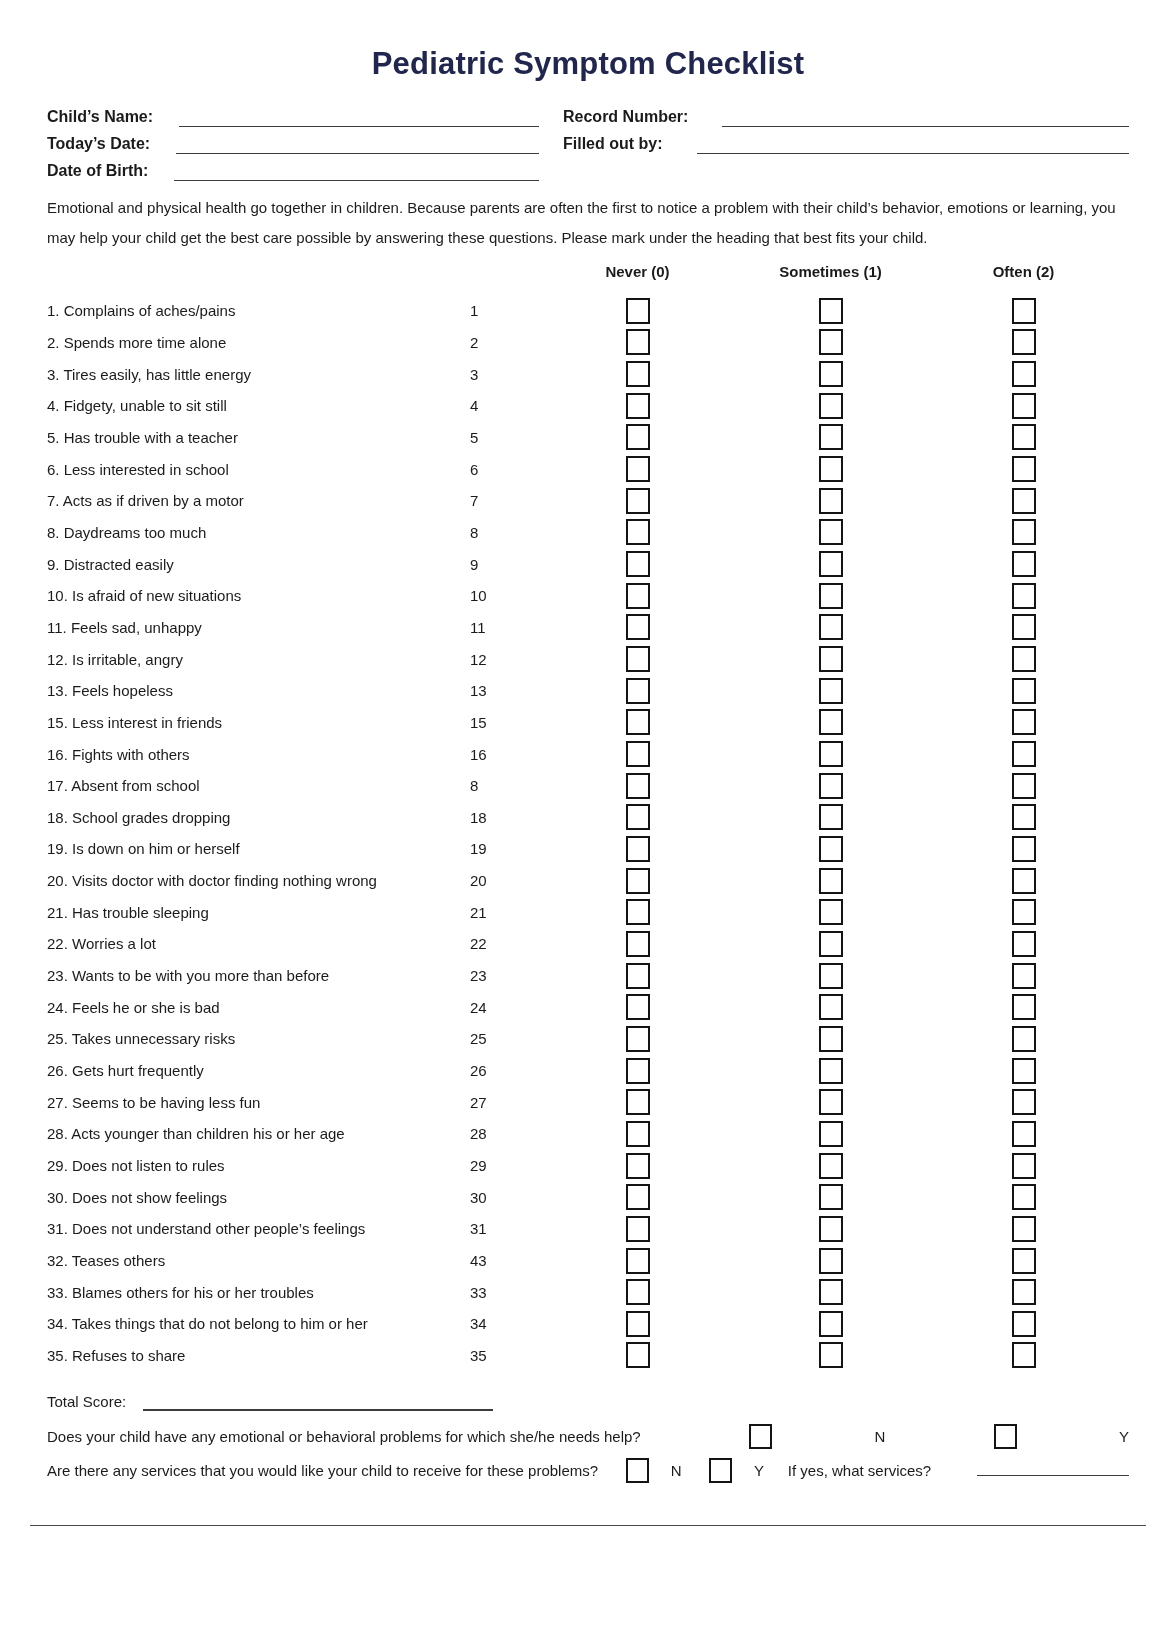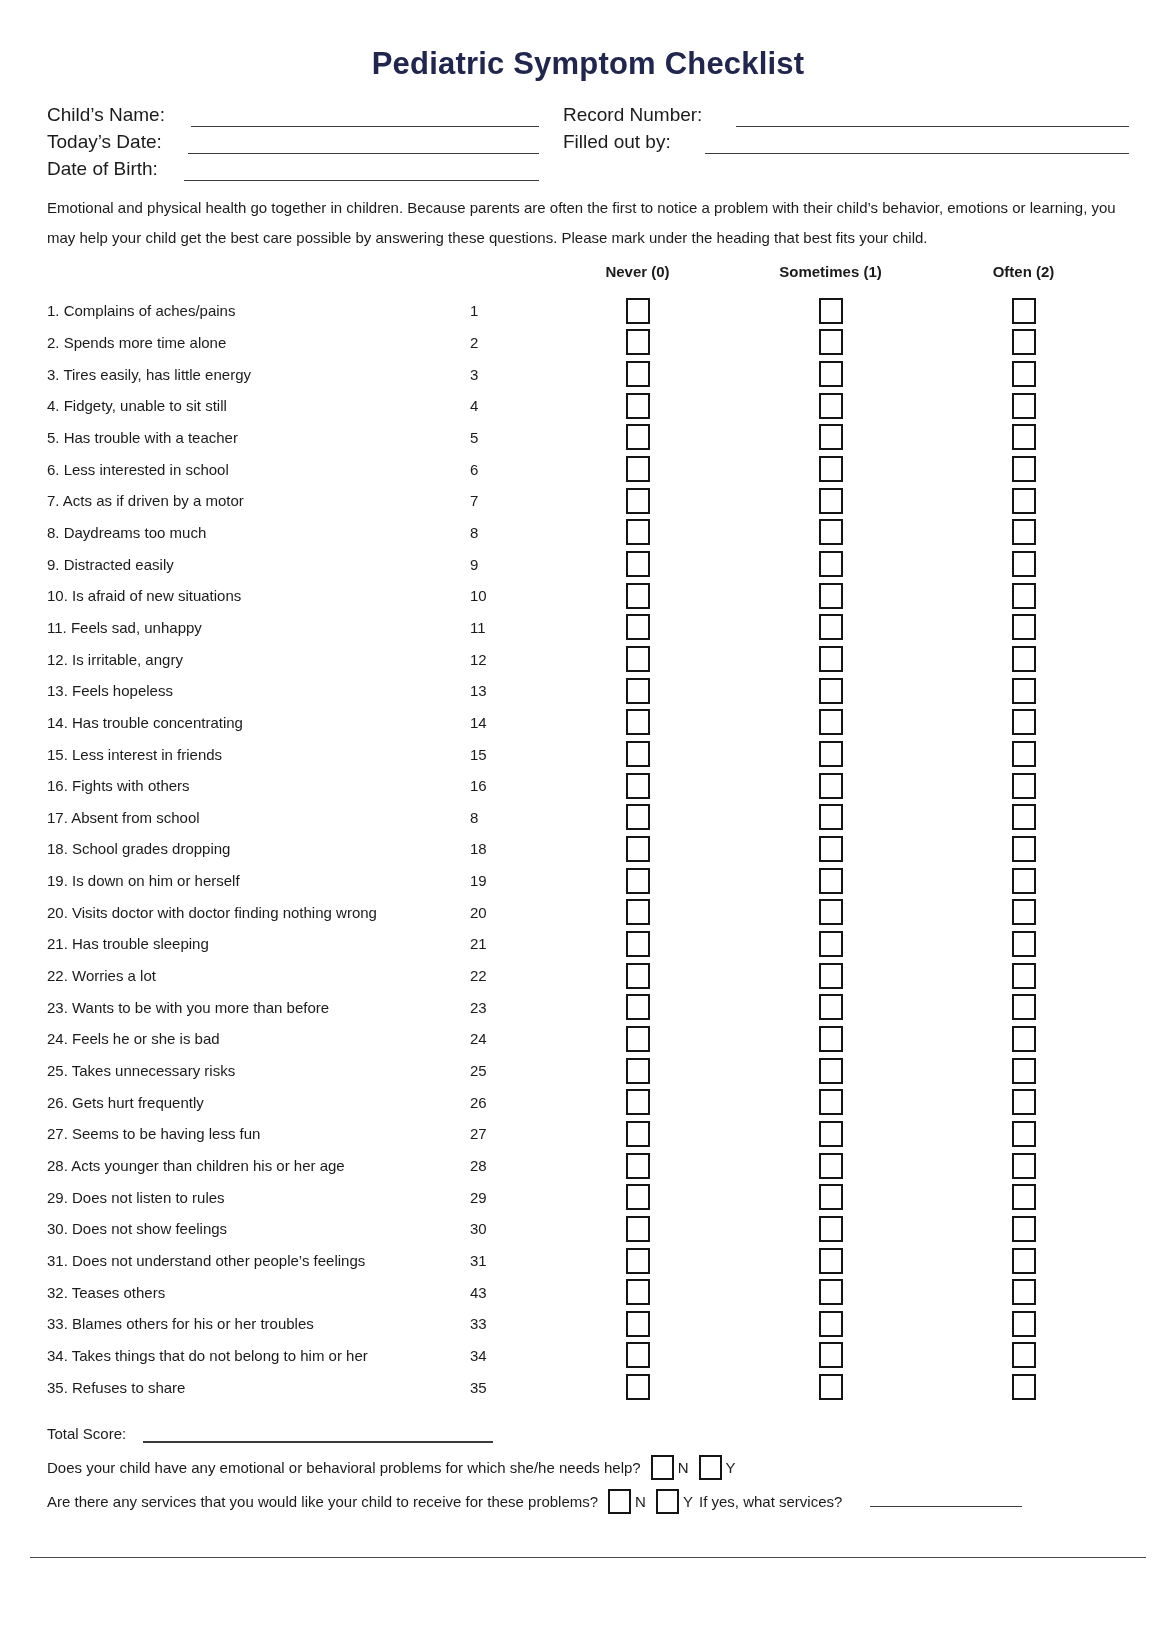--- a/index.html
+++ b/index.html
@@ -11,21 +11,21 @@
   }
   .title {
     padding-top:46px; text-align:center;
     font-size:31px; font-weight:bold; color:#20264d; letter-spacing:0.2px;
     font-family:"Liberation Sans", sans-serif;
   }
   
   .fields { display:flex; margin-top:18px; }
   .fields-left  { width:492px; }
   .fields-right { flex:1; margin-left:24px;text-align:center; }
-  .field-row { display:flex; align-items:flex-end; height:27px; font-size:19px; }
+  .field-row { display:flex; align-items:flex-end; height:27px; font-size:16px;font-weight:bold; }
   .field-label { white-space:nowrap; padding-bottom:1px; }
   .field-line { flex:1; border-bottom:1.5px solid #3c3c3c; height:16px; margin-left:26px; }
   .fields-right .field-line { margin-left:34px; }
   
   .intro { margin-top:12px; font-size:15px; line-height:30px; }
   
   .cols-header, .row {
     display:grid; grid-template-columns:423px 71px 193px 193px 193px; align-items:center;
   }
   .cols-header { margin-top:8px; height:20px; }
@@ -33,21 +33,21 @@
   #items { margin-top:14px; }
   .row { height:31.66px; font-size:15px; }
   .box-cell { display:flex; justify-content:center; }
   .checkbox {
     width:24px; height:26px; border:2px solid #141414; background:#ffffff; display:inline-block;
   }
   
   .total-row { margin-top:18px; display:flex; align-items:flex-end; height:22px; font-size:15px; }
   .total-label { font-weight:normal; padding-bottom:1px; }
   .total-line { width:350px; border-bottom:2px solid #3c3c3c; height:13px; margin-left:17px; }
-  .q-row { display:flex; align-items:center; font-size:15px; margin-top:12px; height:26px; white-space:nowrap; }
+  .q-row { display:flex; align-items:center; font-size:15px; margin-top:12px; height:26px; white-space:nowrap;justify-content:space-between; }
   .q-row.second { margin-top:8px; }
   .checkbox.small { width:23px; height:25px; margin-left:10px; flex:0 0 auto; }
   .ny-label { margin-left:4px; }
   .if-yes { margin-left:6px; }
   .services-line { width:152px; border-bottom:1.5px solid #3c3c3c; height:11px; margin-left:28px; }
   .bottom-rule { margin:42px -17px 0; border-top:1.5px solid #4a4a4a; height:0; }
 </style>
 </head>
 <body>
 
@@ -268,33 +268,20 @@
           <span class="checkbox"></span>
         </div>
       <div class="box-cell">
           <span class="checkbox"></span>
         </div>
       <div class="box-cell">
           <span class="checkbox"></span>
         </div>
     </div>
 
-    <div class="row">
-      <div class="q-text">14. Has trouble concentrating</div>
-      <div class="q-num">14</div>
-      <div class="box-cell">
-          <span class="checkbox"></span>
-        </div>
-      <div class="box-cell">
-          <span class="checkbox"></span>
-        </div>
-      <div class="box-cell">
-          <span class="checkbox"></span>
-        </div>
-    </div>
 
     <div class="row">
       <div class="q-text">15. Less interest in friends</div>
       <div class="q-num">15</div>
       <div class="box-cell">
           <span class="checkbox"></span>
         </div>
       <div class="box-cell">
           <span class="checkbox"></span>
         </div>

